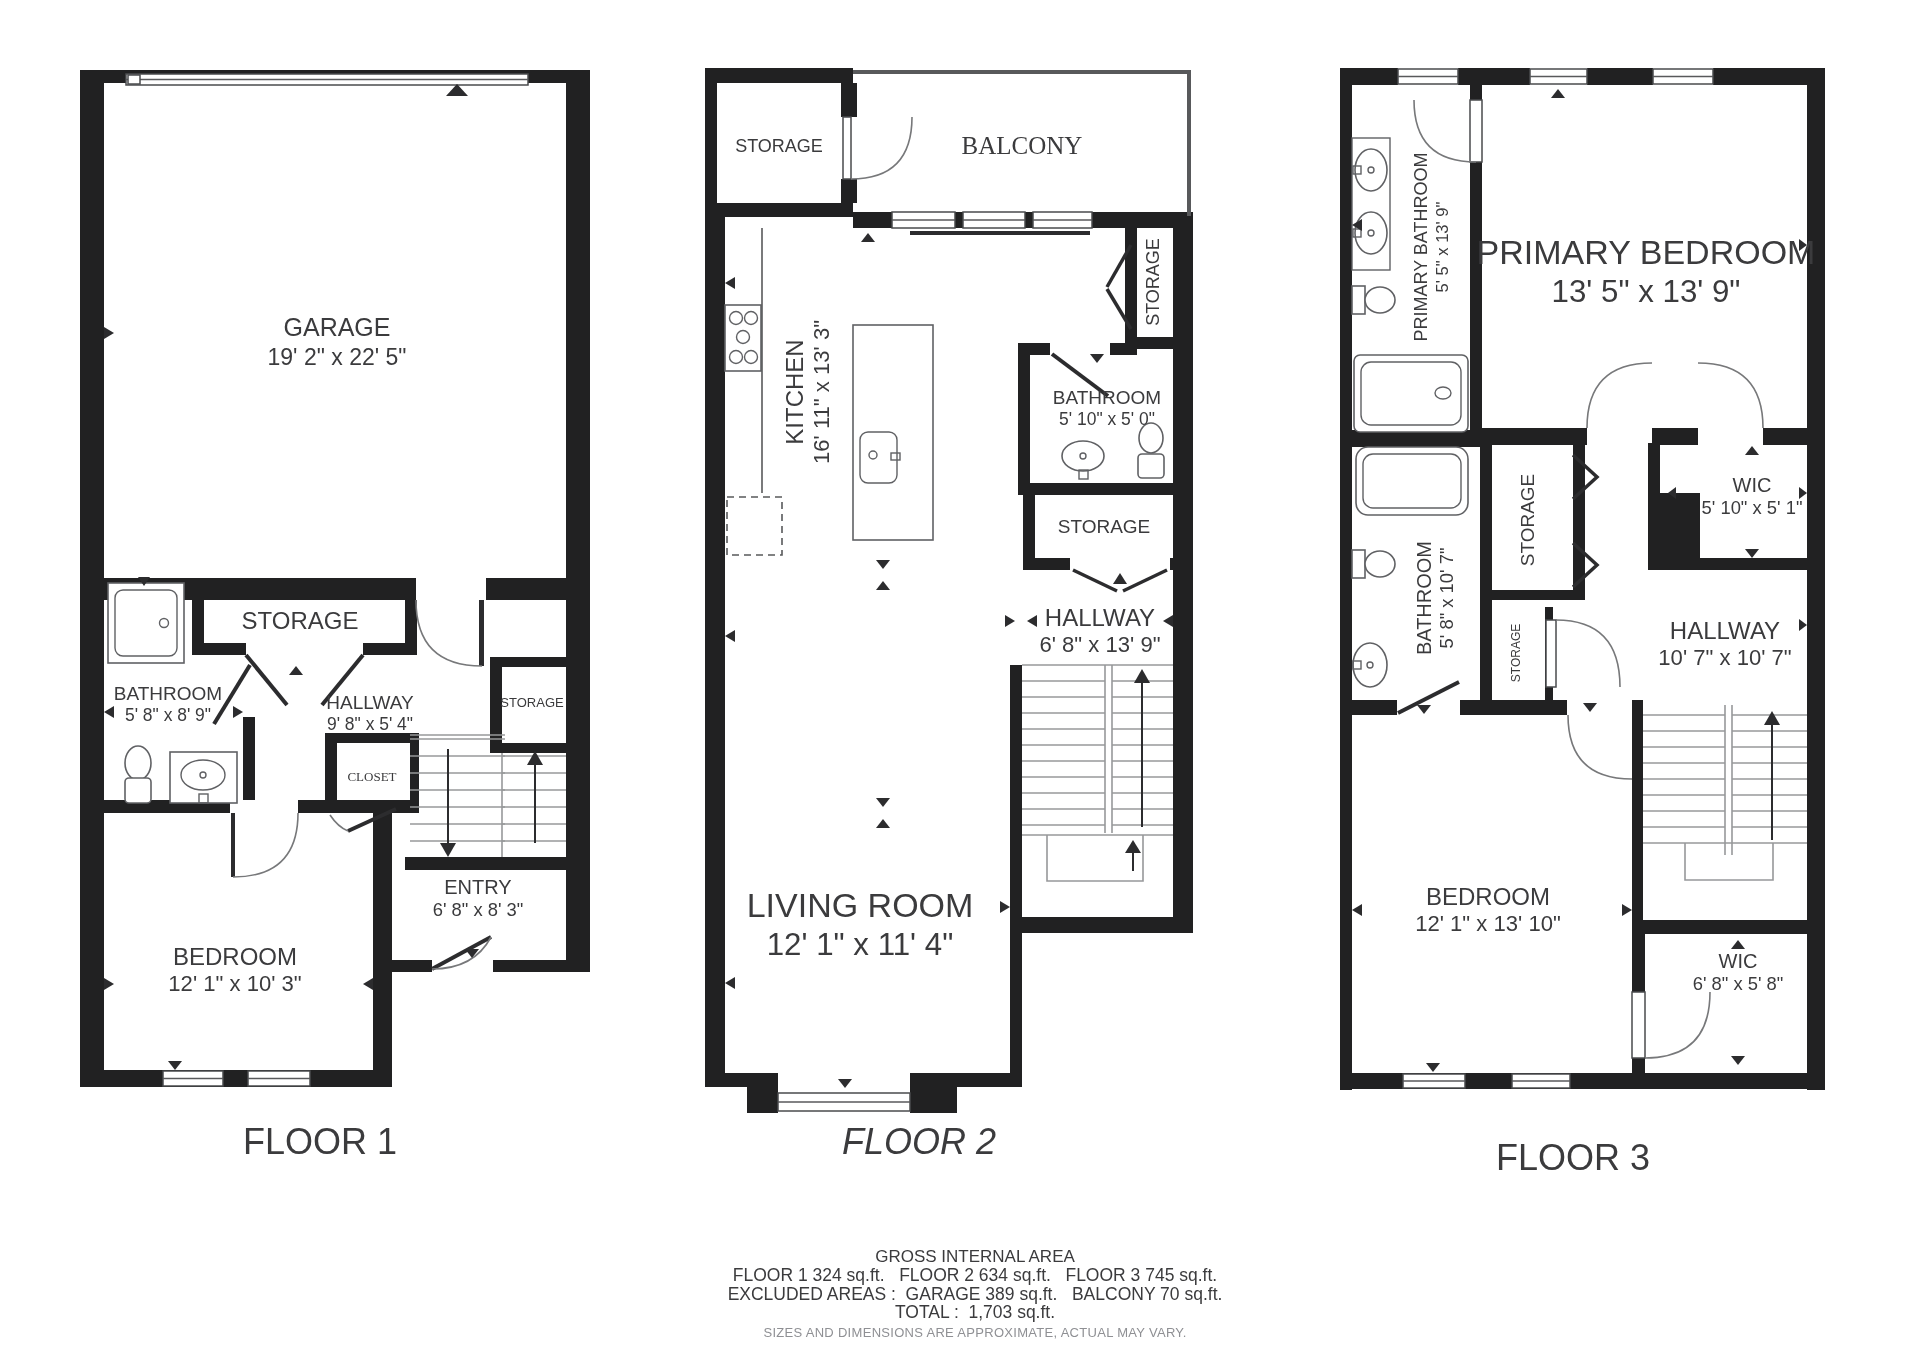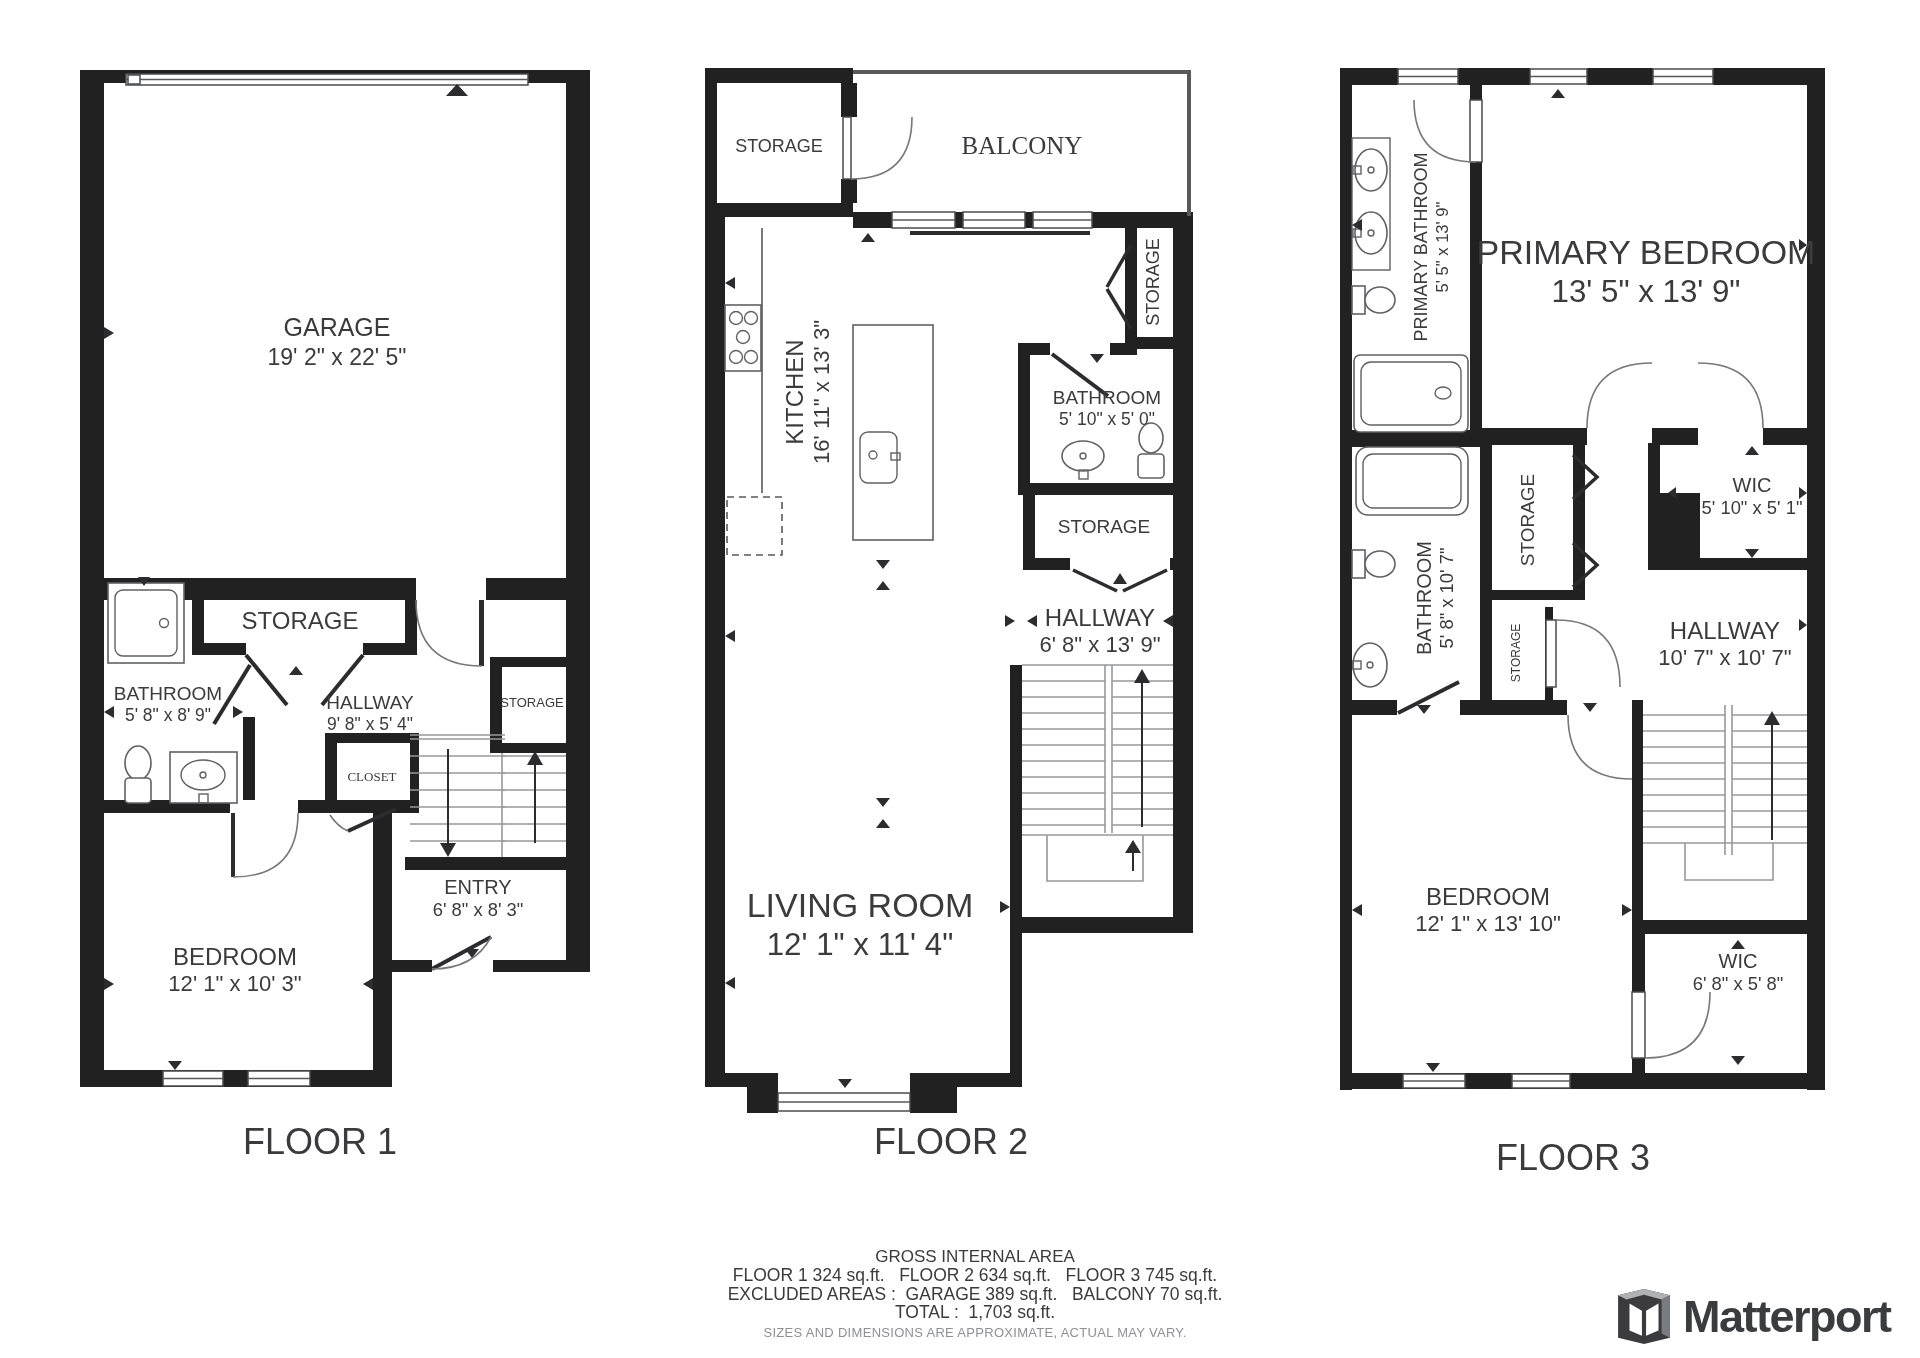--- a/index.html
+++ b/index.html
@@ -504,35 +504,25 @@
       <div>BEDROOM</div>
       <div class="d">12' 1" x 13' 10"</div>
     </div>
     <div class="lbl fs20" style="left:398px;top:907px;">
       <div>WIC</div>
       <div class="d">6' 8" x 5' 8"</div>
     </div>
   </div>
 
   <div class="caption" style="left:320px;top:1142px;">FLOOR 1</div>
-  <div class="caption" style="left:951px;top:1142px;">FLOOR 2</div>
+  <div class="caption" style="left:919px;top:1142px;font-style:italic;">FLOOR 2</div>
   <div class="caption" style="left:1573px;top:1142px;margin-top:16px;">FLOOR 3</div>
 
   <div class="footer">
     <div class="f-title">GROSS INTERNAL AREA</div>
     <div class="f-line">FLOOR 1 324 sq.ft.   FLOOR 2 634 sq.ft.   FLOOR 3 745 sq.ft.</div>
     <div class="f-line">EXCLUDED AREAS :  GARAGE 389 sq.ft.   BALCONY 70 sq.ft.</div>
     <div class="f-line">TOTAL :  1,703 sq.ft.</div>
     <div class="f-small">SIZES AND DIMENSIONS ARE APPROXIMATE, ACTUAL MAY VARY.</div>
   </div>
 
-  <div class="brand">
-    <svg width="52" height="57" viewBox="0 0 100 110">
-      <polygon points="0,14 50,2 100,14 100,96 50,108 0,96" fill="#3b3b3d"></polygon>
-      <polygon points="0,14 50,2 100,14 84,22 50,13 16,22" fill="#b0b1b3"></polygon>
-      <polygon points="100,14 100,96 84,88 84,22" fill="#7b7c7e"></polygon>
-      <polygon points="22,30 46,44 46,92 22,82" fill="#ffffff"></polygon>
-      <polygon points="78,30 54,44 54,92 78,82" fill="#ffffff"></polygon>
-    </svg>
-    <div class="brand-text">Matterport</div>
-  </div>
 
 </div>
 
 </body></html>

